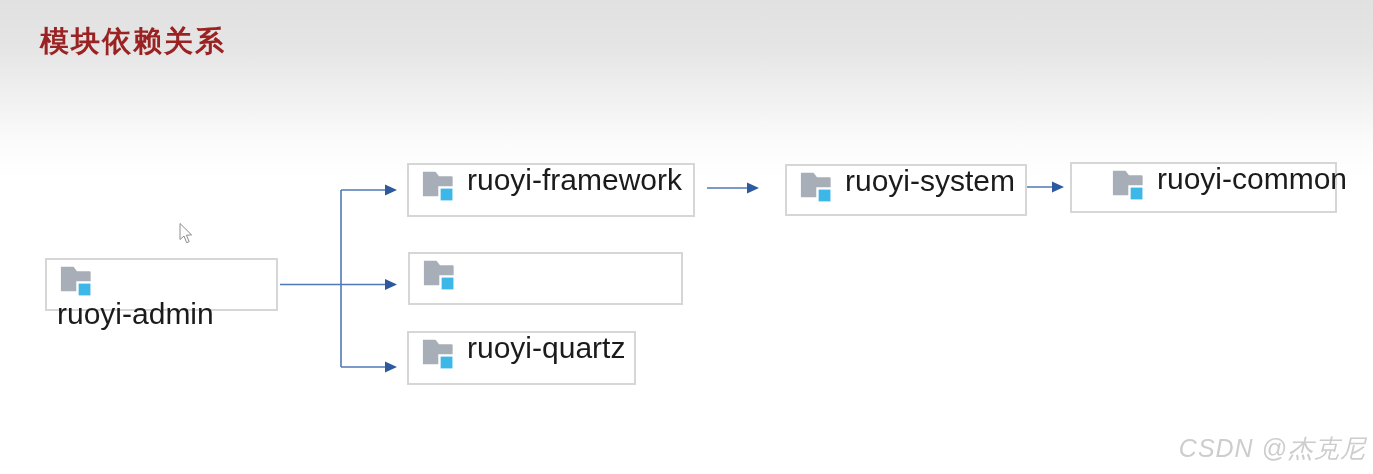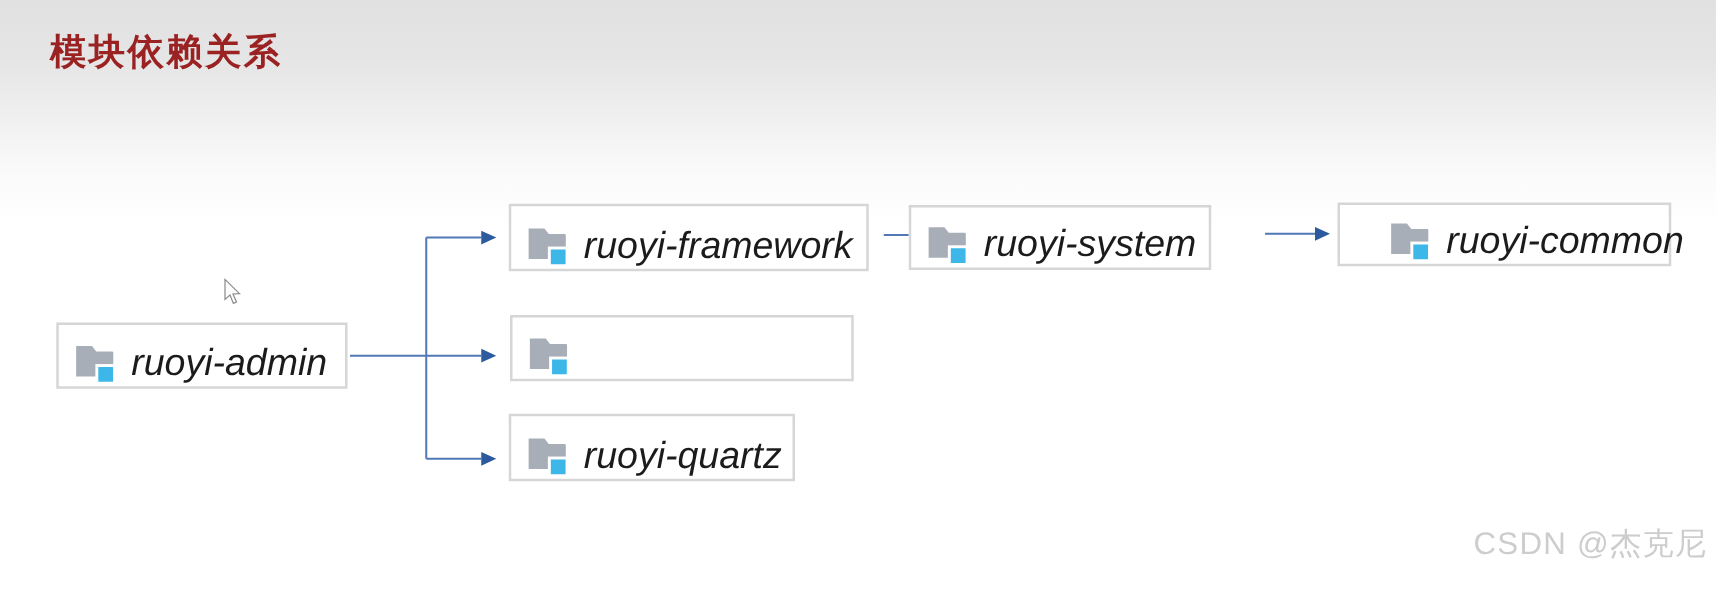--- a/index.html
+++ b/index.html
@@ -22,40 +22,39 @@
     font-size: 29px;
     font-weight: bold;
     letter-spacing: 2px;
     color: var(--title-red, #9a2222);
     white-space: nowrap;
   }
 
   .node {
     position: absolute;
     display: flex;
-    align-items: flex-end;
+    align-items: flex-start;
     background: var(--node-bg, #ffffff);
     border: 2px solid var(--node-border, #d6d6d6);
     padding: 0 8px 0 10px;
-    font-style: italic;
   }
   .node .folder { display: inline-flex; flex: 0 0 auto; margin-right: 9px; }
   .node .label {
     font-size: 30px;
     color: #1b1b1b;
     white-space: nowrap;
     line-height: 1;
     padding-bottom: 3px;
   }
 
-  #node-admin     { left: 45px;   top: 258px; width: 233px; height: 53px; }
+  #node-admin     { left: 45px;   top: 258px; width: 233px; height: 53px; flex-direction: column; }
   #node-framework { left: 407px;  top: 163px; width: 288px; height: 54px; }
   #node-generator { left: 408px;  top: 252px; width: 275px; height: 53px; }
   #node-quartz    { left: 407px;  top: 331px; width: 229px; height: 54px; }
-  #node-system    { left: 727px;  top: 164px; width: 242px; height: 52px; }
+  #node-system    { left: 785px;  top: 164px; width: 242px; height: 52px; }
   #node-common    { left: 1070px; top: 162px; width: 267px; height: 51px; padding-left: 37px; }
 
   .f-body { fill: var(--folder-gray, #a8aeb8); }
   .f-blue { fill: var(--folder-blue, #3db6e8); stroke: #ffffff; stroke-width: 2.4; }
 
   svg.edges {
     position: absolute;
     left: 0; top: 0;
     pointer-events: none;
   }
@@ -69,26 +68,27 @@
   .cursor { position: absolute; left: 178px; top: 222px; }
   .cursor path {
     fill: #fcfcfc;
     stroke: #8d8d8d;
     stroke-width: 1;
   }
 
   .watermark {
     position: absolute;
     right: 7px;
-    bottom: 23px;
+    bottom: 9px;
     font-size: 25px;
     color: var(--watermark-gray, #cdcdcd);
     letter-spacing: 1px;
     text-shadow: 1px 1px 1px #ffffff;
     white-space: nowrap;
+    font-style: italic;
   }
 </style>
 </head>
 <body>
 
 <div class="canvas">
 
   <div class="page-title">模块依赖关系</div>
 
   <svg class="edges" width="1373" height="474" viewBox="0 0 1373 474" aria-hidden="true">

